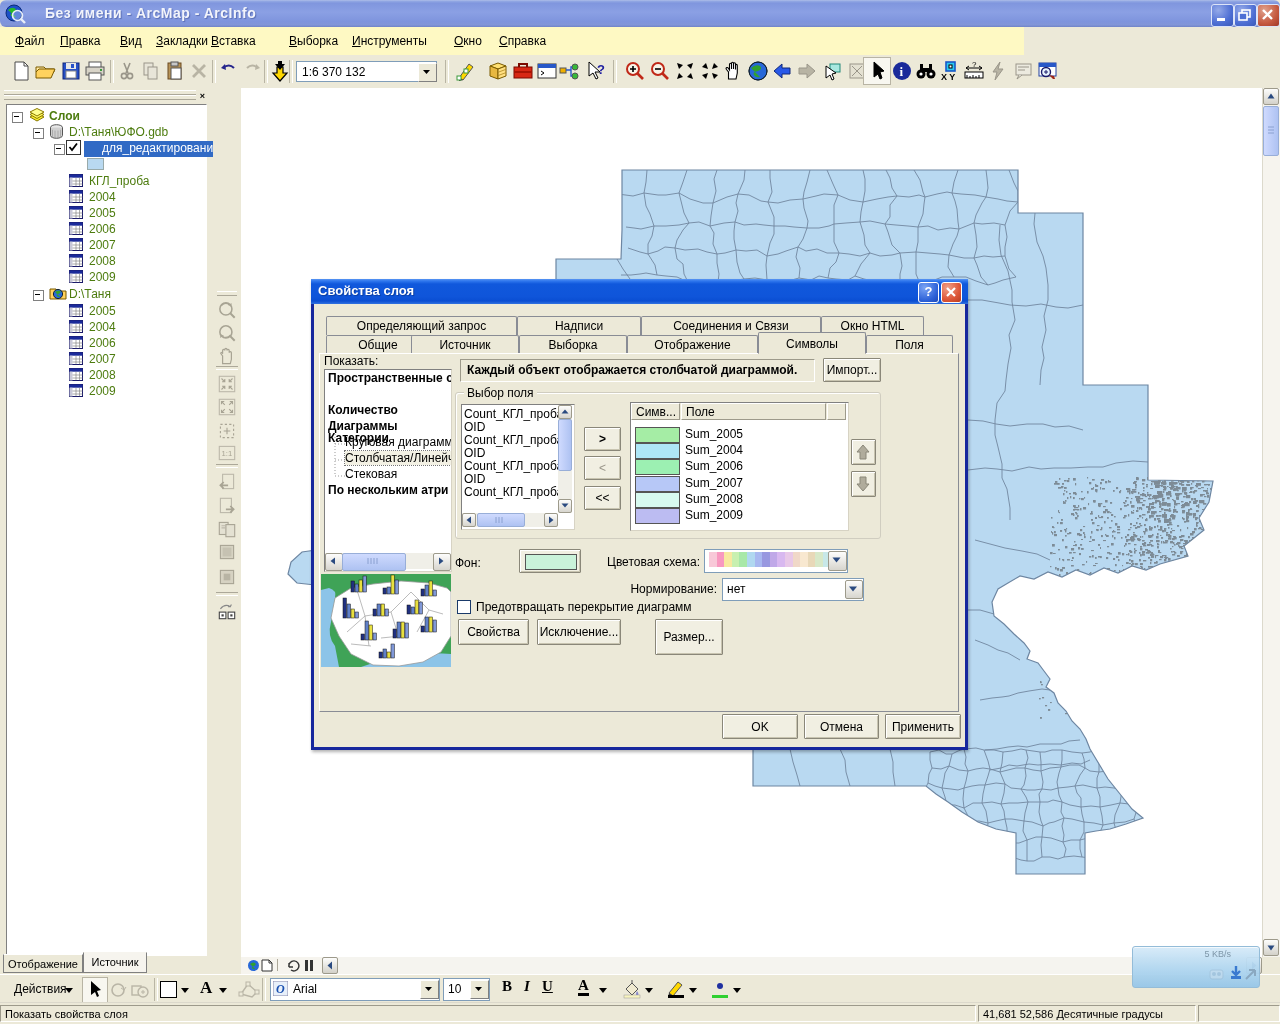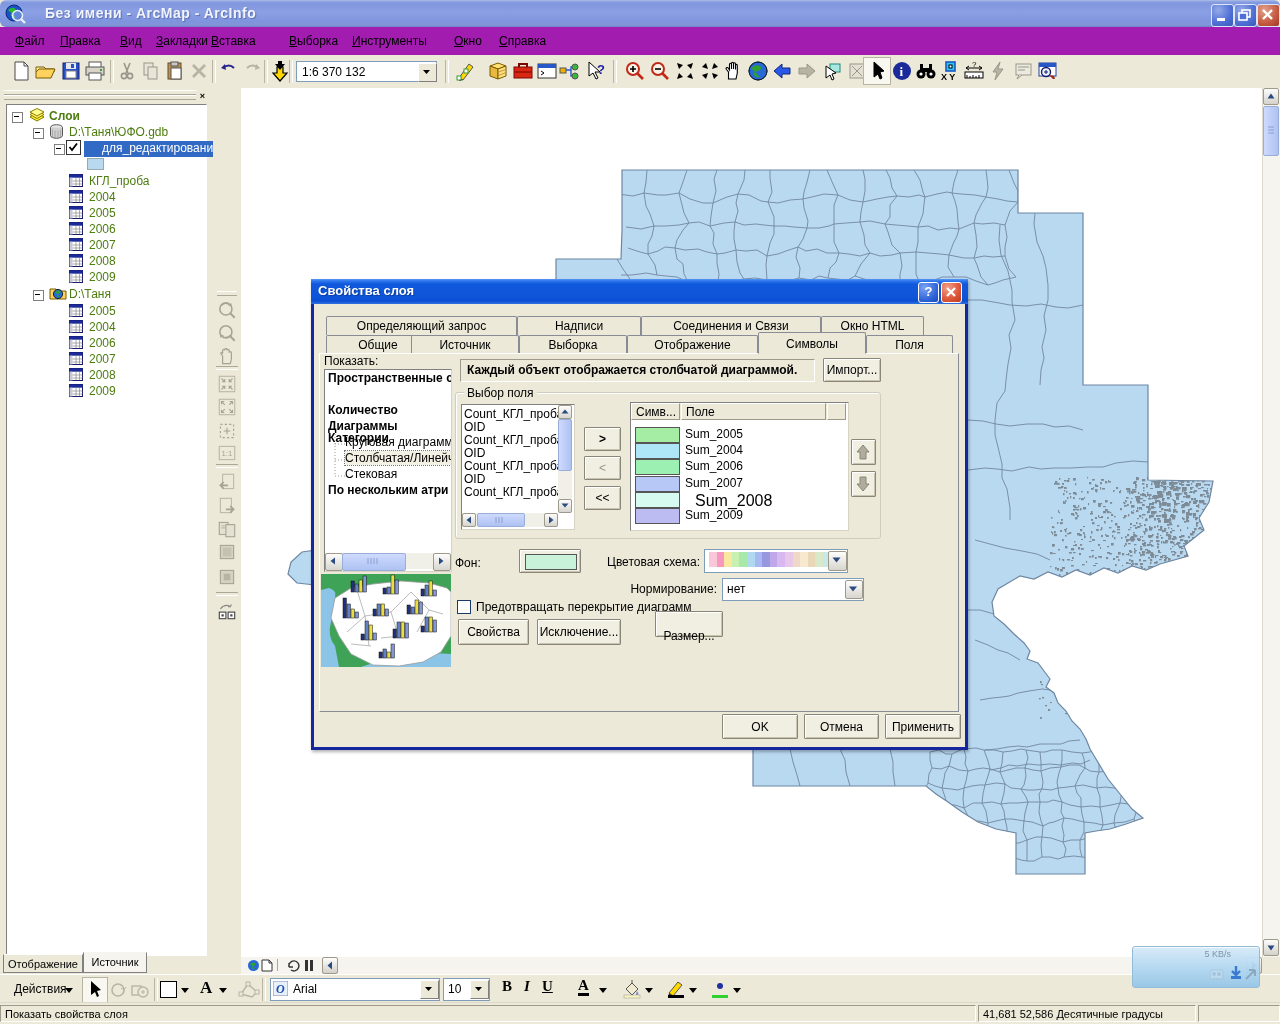--- a/index.html
+++ b/index.html
@@ -7,21 +7,21 @@
 .abs{position:absolute;}
 
 #titlebar{left:0;top:0;width:1280px;height:27px;background:linear-gradient(180deg,#aebee8 0%,#8da3e2 6%,#8096de 12%,#8ba0e4 45%,#7e94dd 80%,#8296d8 92%,#6f83c8 100%);border-radius:6px;}
 #titlebar .ttext{position:absolute;left:45px;top:5px;color:#f2f4fb;font-weight:bold;font-size:14px;letter-spacing:0.5px;text-shadow:1px 1px 1px #5a6eb4;}
 .winbtn{position:absolute;top:4px;width:21px;height:21px;border-radius:3px;border:1px solid #dce4f8;}
 #btn-min{left:1211px;background:radial-gradient(circle at 30% 25%,#95aae8,#4e6fd4 60%,#3a58b8);}
 #btn-max{left:1234px;background:radial-gradient(circle at 30% 25%,#95aae8,#4e6fd4 60%,#3a58b8);}
 #btn-close{left:1257px;background:radial-gradient(circle at 30% 25%,#e0a18c,#c55a41 60%,#a03826);}
 .winbtn svg{position:absolute;left:0;top:0;}
 
-#menubar{left:0;top:27px;width:1280px;height:28px;background:#a21caf;border-bottom:1px solid #dedbc8;}
+#menubar{left:0;top:27px;width:1024px;height:28px;background:#fef9c3;border-bottom:1px solid #dedbc8;}
 #menubar span{position:absolute;top:7px;color:#000;font-size:12px;}
 
 #toolbar{left:0;top:55px;width:1280px;height:33px;background:#ece9d8;border-bottom:1px solid #d8d4c0;}
 .tsep{position:absolute;top:5px;width:2px;height:23px;border-left:1px solid #b9b5a4;border-right:1px solid #fff;}
 
 #client{left:0;top:88px;width:1280px;height:886px;background:#ece9d8;}
 
 #tocgrip{left:4px;top:2px;width:192px;height:3px;border-top:1px solid #fff;border-bottom:1px solid #aca899;}
 #tocgrip2{left:4px;top:7px;width:192px;height:3px;border-top:1px solid #fff;border-bottom:1px solid #aca899;}
 #tocx{left:196px;top:2px;width:13px;height:13px;background:#ece9d8;color:#000;font-size:9px;text-align:center;line-height:12px;font-weight:bold;}
@@ -1997,21 +1997,21 @@
           <div class="abs" style="left:196px;top:0;width:19px;height:17px;background:#ece9d8;border:1px solid #fff;border-right-color:#9d9a8b;border-bottom-color:#9d9a8b;font-size:12px;padding:1px 0 0 4px;box-sizing:border-box;"></div>
           <div class="abs" style="left:4px;top:24px;width:43px;height:14px;background:#a5eda5;border:1px solid #555;"></div>
           <div class="abs" style="left:54px;top:24px;font-size:12px;">Sum_2005</div>
           <div class="abs" style="left:4px;top:40px;width:43px;height:14px;background:#aee6f7;border:1px solid #555;"></div>
           <div class="abs" style="left:54px;top:40px;font-size:12px;">Sum_2004</div>
           <div class="abs" style="left:4px;top:56px;width:43px;height:14px;background:#9cf0b2;border:1px solid #555;"></div>
           <div class="abs" style="left:54px;top:56px;font-size:12px;">Sum_2006</div>
           <div class="abs" style="left:4px;top:73px;width:43px;height:14px;background:#b7c8f7;border:1px solid #555;"></div>
           <div class="abs" style="left:54px;top:73px;font-size:12px;">Sum_2007</div>
           <div class="abs" style="left:4px;top:89px;width:43px;height:14px;background:#d7faf0;border:1px solid #555;"></div>
-          <div class="abs" style="left:54px;top:89px;font-size:16px;margin-left:10px;">Sum_2008</div>
+          <div class="abs" style="left:54px;top:89px;font-size:12px;">Sum_2008</div>
           <div class="abs" style="left:4px;top:105px;width:43px;height:14px;background:#bcbcf2;border:1px solid #555;"></div>
           <div class="abs" style="left:54px;top:105px;font-size:12px;">Sum_2009</div>
         </div>
         <div class="abs btn" style="left:537px;top:160px;width:25px;height:26px;"><svg width="23" height="24">
             <path d="M11,5 L17,12 H14 V19 H8 V12 H5 Z" fill="#b0ac9c" stroke="#8a8779"></path>
           </svg></div>
         <div class="abs btn" style="left:537px;top:192px;width:25px;height:26px;"><svg width="23" height="24">
             <path d="M11,19 L17,12 H14 V5 H8 V12 H5 Z" fill="#b0ac9c" stroke="#8a8779"></path>
           </svg></div>
         <div class="abs" style="left:141px;top:277px;font-size:12px;">Фон:</div>
@@ -2044,21 +2044,21 @@
         <div class="abs" style="left:408px;top:299px;width:140px;height:21px;background:#fff;border:1px solid #7f9db9;">
           <div class="abs" style="left:4px;top:3px;font-size:12px;">нет</div>
 <div class="abs" style="left:122px;top:1px;width:16px;height:17px;background:linear-gradient(180deg,#fdfdfc,#d7d5ce);border:1px solid #9d9a8b;border-radius:2px;"><svg width="14" height="15">
               <path d="M3,5.5 L7,10.5 L11,5.5 Z" fill="#2a4a80"></path>
             </svg></div>
         </div>
         <div class="abs" style="left:143px;top:321px;width:12px;height:12px;background:#fff;border:1px solid #1a3a6a;"></div>
         <div class="abs" style="left:162px;top:321px;font-size:12px;">Предотвращать перекрытие диаграмм</div>
         <div class="abs btn" style="left:144px;top:340px;width:71px;height:26px;padding-top:5px;">Свойства</div>
         <div class="abs btn" style="left:223px;top:340px;width:84px;height:26px;padding-top:5px;">Исключение...</div>
-        <div class="abs btn" style="left:341px;top:332px;width:68px;height:26px;padding-top:17px;">Размер...</div>
+        <div class="abs btn" style="left:341px;top:340px;width:68px;height:36px;padding-top:10px;">Размер...</div>
         <svg class="abs" style="left:7px;top:295px" width="130" height="93" viewBox="0 0 130 93">
 <rect width="130" height="93" fill="#3fa357"></rect>
 <path d="M0,16 L8,14 q8,2 6,10 L10,48 q-4,14 4,24 L18,93 L0,93 Z" fill="#8cc4e8"></path>
 <path d="M40,93 q45,-17 90,-13 L130,93 Z" fill="#8cc4e8"></path>
 <path d="M14,24 L30,14 L52,10 L80,7 L108,9 L126,14 L130,18 L130,62 L120,78 L102,88 L78,92 L52,91 L30,80 L18,62 L10,44 Z" fill="#fff" stroke="#999" stroke-width="0.8"></path>
 <path d="M36,16 L44,42 L26,58 M44,42 L70,38 L90,18 M70,38 L78,64 M44,42 L48,72 M90,18 L108,36 L96,58 M108,36 L122,40 M60,64 L80,62 M30,70 L50,72" stroke="#aaa" fill="none" stroke-width="0.8"></path>
 </svg>
         <svg class="abs" style="left:7px;top:295px" width="130" height="93">
           <rect x="30" y="7" width="3.4" height="11" fill="#203080" stroke="#111" stroke-width="0.5"></rect>
           <rect x="34" y="10" width="3.4" height="8" fill="#6080c8" stroke="#111" stroke-width="0.5"></rect>

